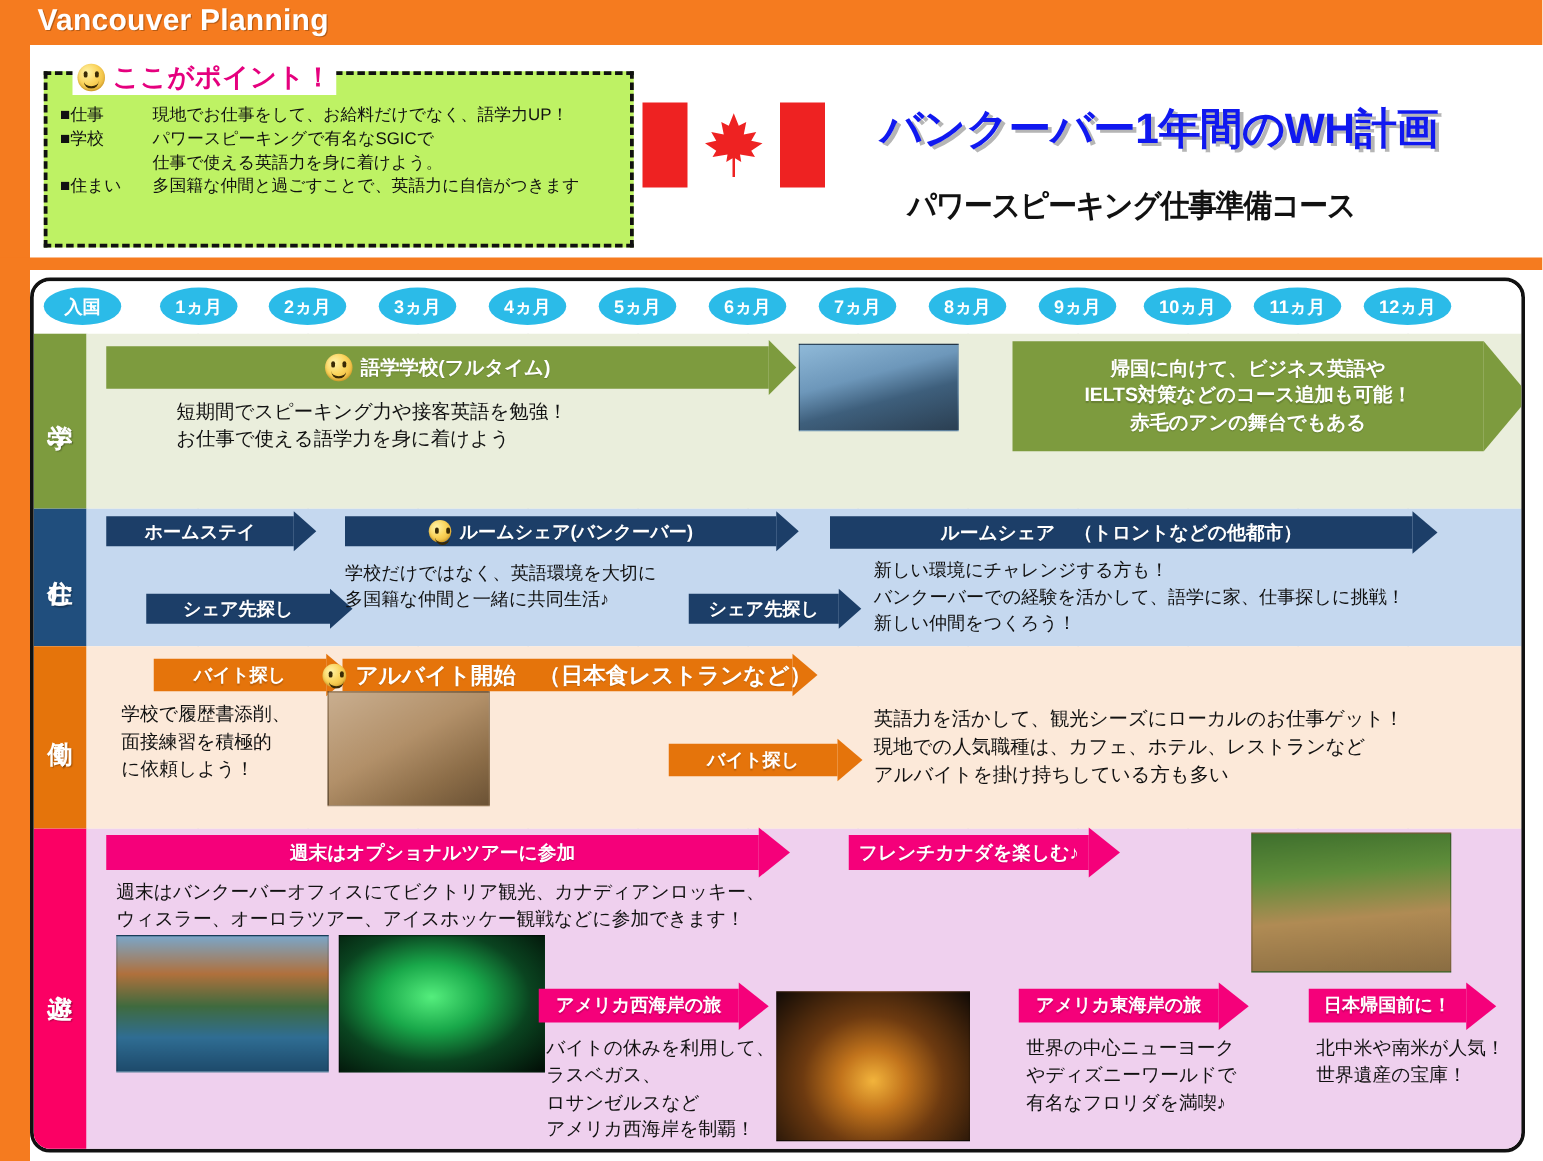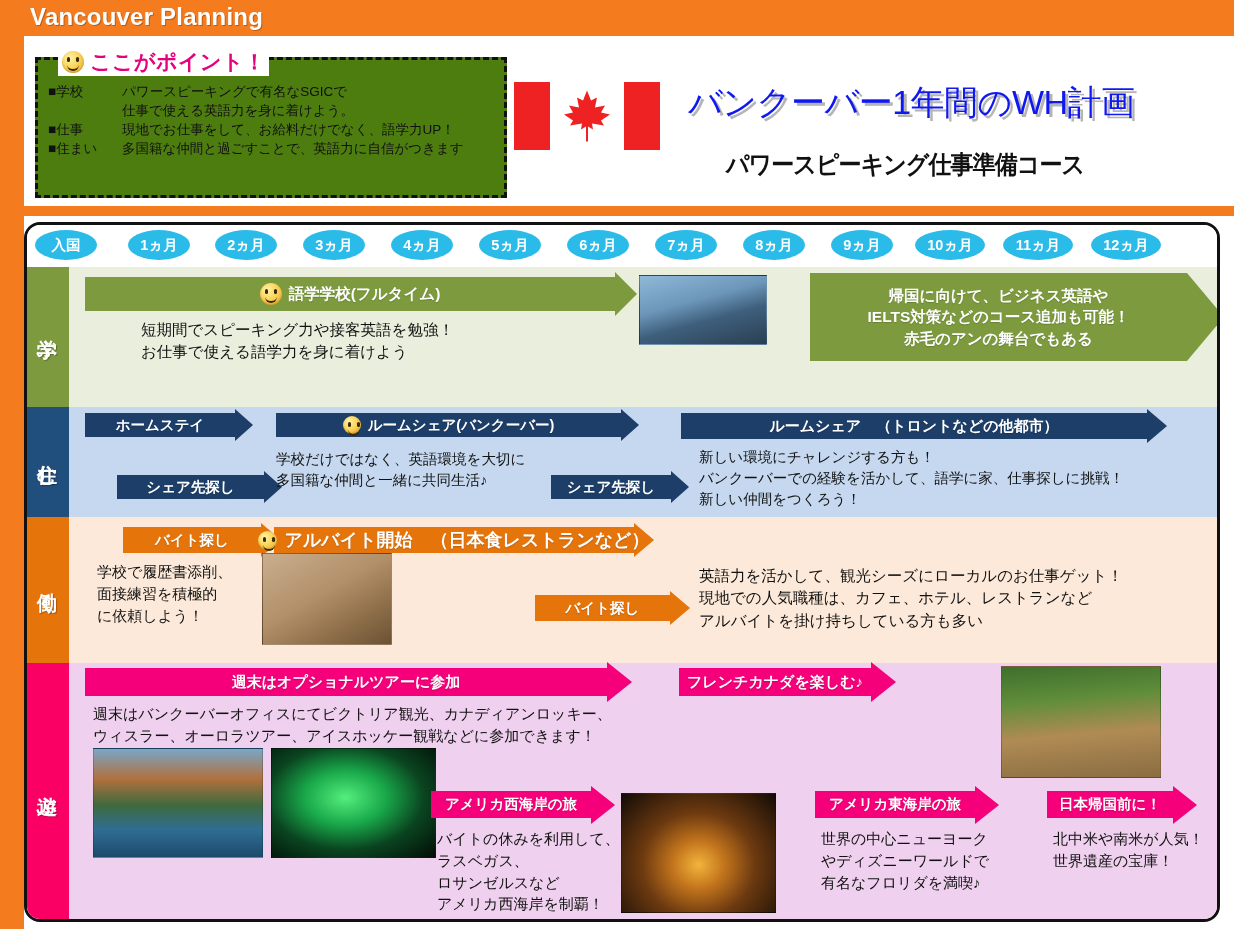--- a/index.html
+++ b/index.html
@@ -33,21 +33,21 @@
   }
   #orange-band-bottom {
     position:absolute; left:0; top:206px; width:1234px; height:10px;
     background:#F57B1F;
   }
 
   
   #point-box {
     position:absolute; left:35px; top:57px; width:472px; height:141px;
     border:3px dashed #111111;
-    background:#4d7c0f;
+    background:#bef264;
   }
   #point-head {
     position:absolute; left:20px; top:-12px;
     display:flex; align-items:center; gap:6px;
     background:#ffffff; padding:0 4px;
   }
   .smiley {
     display:inline-block; width:22px; height:22px; border-radius:50%;
     background:radial-gradient(circle at 35% 32%, #FFF3A8 0%, #FBD45B 45%, #E3A82A 100%);
     position:relative; flex:none;
@@ -80,22 +80,22 @@
   #flag { position:absolute; left:514px; top:82px; width:146px; height:68px; background:#ffffff; }
   #flag .bar { position:absolute; top:0; width:36px; height:68px; background:#EE2222; }
   #flag .bar.l { left:0; } #flag .bar.r { right:0; }
   #flag .leaf {
     position:absolute; left:50%; top:50%; transform:translate(-50%,-50%);
     width:50px; height:56px;
   }
 
   
   #main-title {
-    position:absolute; left:688px; top:80px;
-    font-size:34px; font-weight:normal; color:#1018F0;
+    position:absolute; left:704px; top:80px;
+    font-size:34px; font-weight:bold; color:#1018F0;
     white-space:nowrap; letter-spacing:-0.5px;
     text-shadow:3px 3px 0 rgba(120,120,120,.55);
   }
   #sub-title {
     position:absolute; left:726px; top:148px;
     font-size:25px; font-weight:bold; color:#111;
     white-space:nowrap; letter-spacing:-1px;
     transform:scaleX(.92); transform-origin:left center;
   }
 
@@ -189,27 +189,27 @@
 <div id="white-top"></div>
 <div id="orange-band-bottom"></div>
 
 <div id="point-box">
   <div id="point-head">
     <span class="smiley"></span>
     <span id="point-head-text">ここがポイント！</span>
   </div>
   <div id="point-list">
     <div class="point-row">
+      <span class="point-label">■仕事</span>
+      <span class="point-val">現地でお仕事をして、お給料だけでなく、語学力UP！</span>
+    </div>
+    <div class="point-row">
       <span class="point-label">■学校</span>
       <span class="point-val">パワースピーキングで有名なSGICで
 仕事で使える英語力を身に着けよう。</span>
-    </div>
-    <div class="point-row">
-      <span class="point-label">■仕事</span>
-      <span class="point-val">現地でお仕事をして、お給料だけでなく、語学力UP！</span>
     </div>
     <div class="point-row">
       <span class="point-label">■住まい</span>
       <span class="point-val">多国籍な仲間と過ごすことで、英語力に自信がつきます</span>
     </div>
   </div>
 </div>
 
 <div id="flag">
   <div class="bar l"></div>
@@ -303,21 +303,21 @@
       </div>
 
       <div class="body-text" style="left:207px; top:42px; font-size:14.5px;">学校だけではなく、英語環境を大切に
 多国籍な仲間と一緒に共同生活♪</div>
 
       <div class="arrow a-navy" style="left:482px; top:68px; width:120px; height:24px; font-size:14.5px;">
         <span class="alabel">シェア先探し</span>
         <span class="tip navy" style="left:120px; border-width:16px 0 16px 18px;"></span>
       </div>
 
-      <div class="arrow a-navy" style="left:595px; top:6px; width:466px; height:26px; font-size:15px;margin-left:17px;">
+      <div class="arrow a-navy" style="left:595px; top:6px; width:466px; height:26px; font-size:15px;">
         <span class="alabel">ルームシェア　（トロントなどの他都市）</span>
         <span class="tip navy" style="left:466px; border-width:17px 0 17px 20px;"></span>
       </div>
 
       <div class="body-text" style="left:630px; top:40px; font-size:14.5px;">新しい環境にチャレンジする方も！
 バンクーバーでの経験を活かして、語学に家、仕事探しに挑戦！
 新しい仲間をつくろう！</div>
     </div>
   </div>
 

